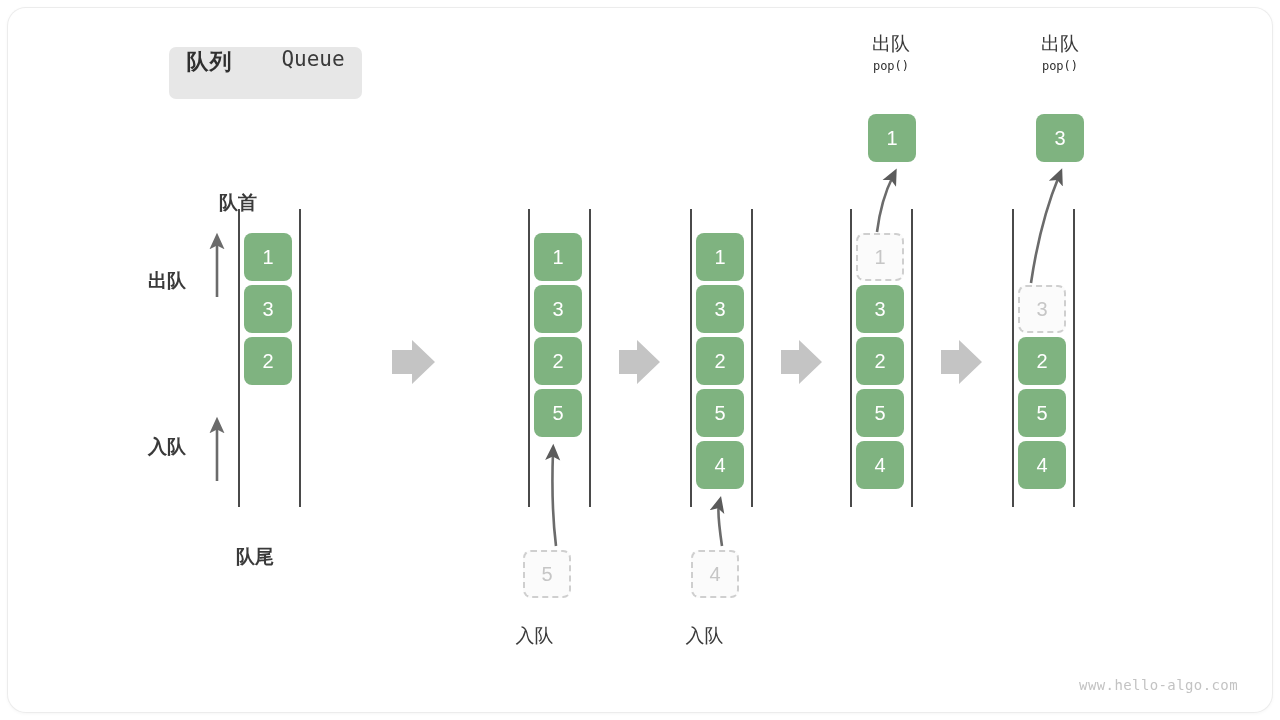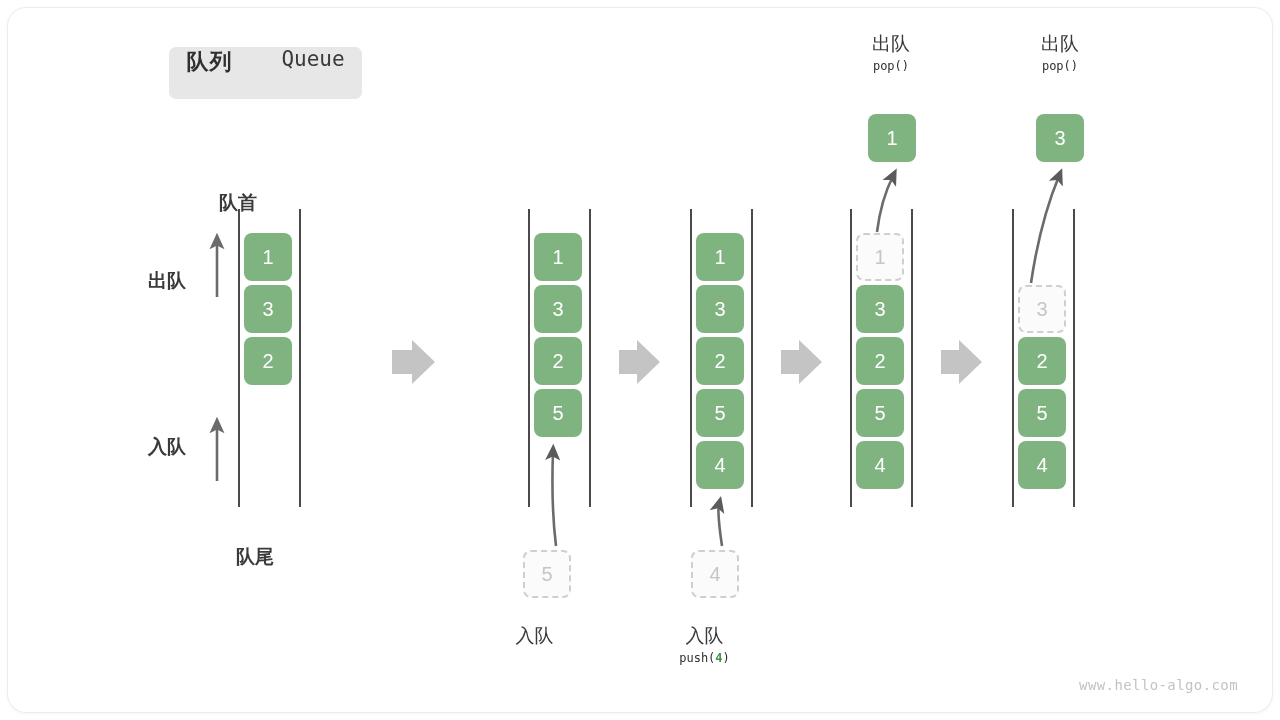--- a/index.html
+++ b/index.html
@@ -175,21 +175,20 @@
     <div class="rail" style="left:751px; top:209px; height:298px;"></div>
     <div class="cell" style="left:696px; top:233px;">1</div>
     <div class="cell" style="left:696px; top:285px;">3</div>
     <div class="cell" style="left:696px; top:337px;">2</div>
     <div class="cell" style="left:696px; top:389px;">5</div>
     <div class="cell" style="left:696px; top:441px;">4</div>
     <div class="cell ghost" style="left:691px; top:550px;">4</div>
   </div>
   <div class="caption" style="left:602px; top:622px; width:205px;">
     <span class="cn">入队</span>
-    <span class="code"><span>push(</span><span class="arg">4</span><span>)</span></span>
   </div>
 
   <div class="col">
     <div class="rail" style="left:850px; top:209px; height:298px;"></div>
     <div class="rail" style="left:911px; top:209px; height:298px;"></div>
     <div class="cell ghost" style="left:856px; top:233px;">1</div>
     <div class="cell" style="left:856px; top:285px;">3</div>
     <div class="cell" style="left:856px; top:337px;">2</div>
     <div class="cell" style="left:856px; top:389px;">5</div>
     <div class="cell" style="left:856px; top:441px;">4</div>

